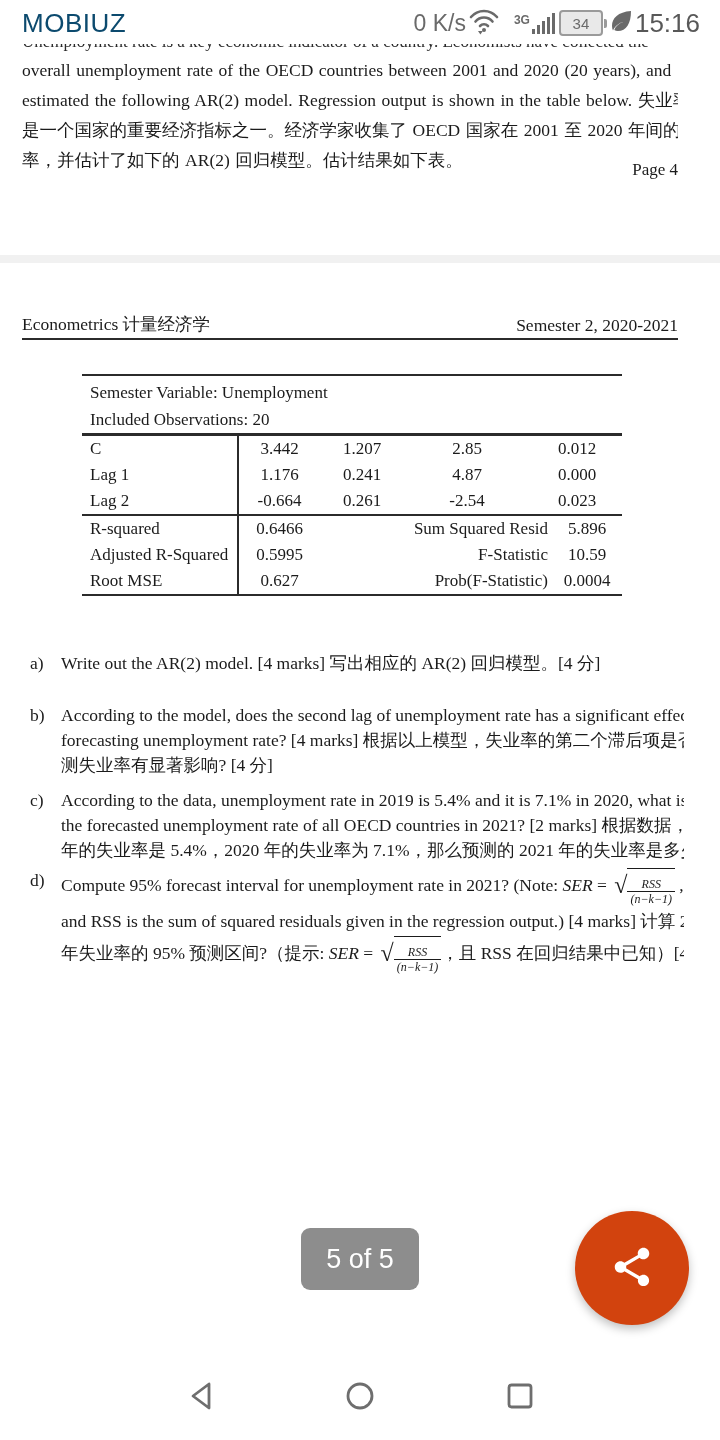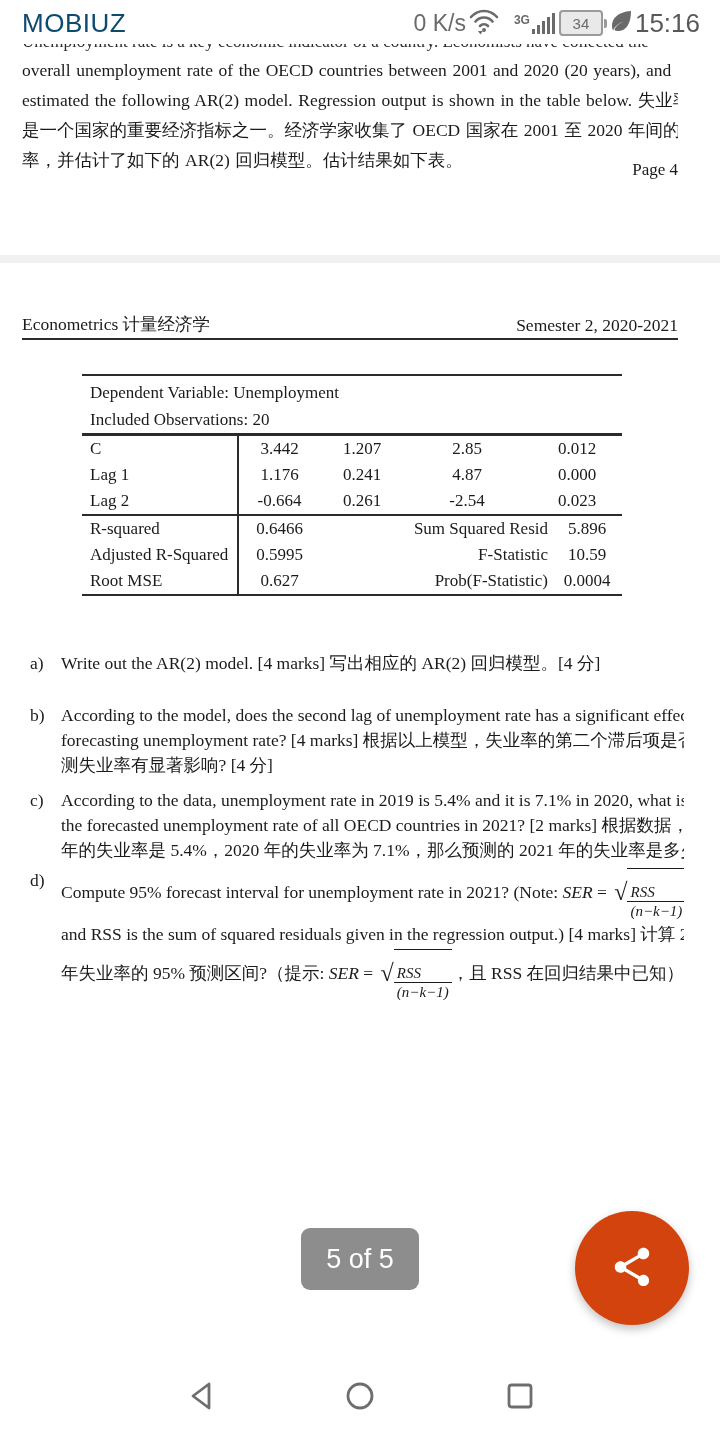--- a/index.html
+++ b/index.html
@@ -57,22 +57,22 @@
 
   
   .questions{position:absolute;top:651px;left:30px;right:36px;}
   .q{display:flex;}
   .q-label{width:31px;flex:0 0 31px;font-size:17.5px;line-height:25px;}
   .q-lines{flex:1;min-width:0;}
   .q-line{line-height:25px;font-size:17.5px;white-space:nowrap;overflow:hidden;}
   .q-line.lh29{line-height:29px;}
   .mi{font-style:italic;}
   .sqrt{font-size:24px;vertical-align:-2px;margin-left:3px;}
-  .frac{display:inline-block;vertical-align:middle;text-align:left;font-size:15px;line-height:1.2;
-    border-top:1.4px solid #1b1b1b;padding-top:14px;}
+  .frac{display:inline-block;vertical-align:middle;text-align:center;font-size:12px;line-height:1.2;
+    border-top:1.4px solid #1b1b1b;padding-top:8px;}
   .frac .num{display:block;border-bottom:1px solid #1b1b1b;padding:0 3px;font-style:italic;}
   .frac .den{display:block;padding:0 3px;font-style:italic;}
 
   
   .page-badge{position:absolute;left:301px;top:1228px;width:118px;height:62px;border-radius:9px;
     background:#8d8d8d;color:#ffffff;display:flex;align-items:center;justify-content:center;
     font-size:27px;}
   .fab{position:absolute;left:575px;top:1211px;width:114px;height:114px;border-radius:50%;
     background:#d2430e;display:flex;align-items:center;justify-content:center;
     box-shadow:0 4px 10px rgba(0,0,0,.25);cursor:pointer;border:none;}
@@ -138,21 +138,21 @@
 
     <div class="separator"></div>
 
     <div>
       <div class="p5head">
         <span>Econometrics 计量经济学</span>
         <span>Semester 2, 2020-2021</span>
       </div>
 
       <div class="rtable">
-        <div class="meta">Dependent Variable: Unemployment</div>
+        <div class="meta">Semester Variable: Unemployment</div>
         <div class="meta">Included Observations: 20</div>
         <div class="rule1"></div>
         <div class="rule2"></div>
         <div>
             <div class="row5">
               <div class="cell l">C</div>
               <div class="cell">3.442</div>
               <div class="cell">1.207</div>
               <div class="cell">2.85</div>
               <div class="cell">0.012</div>

